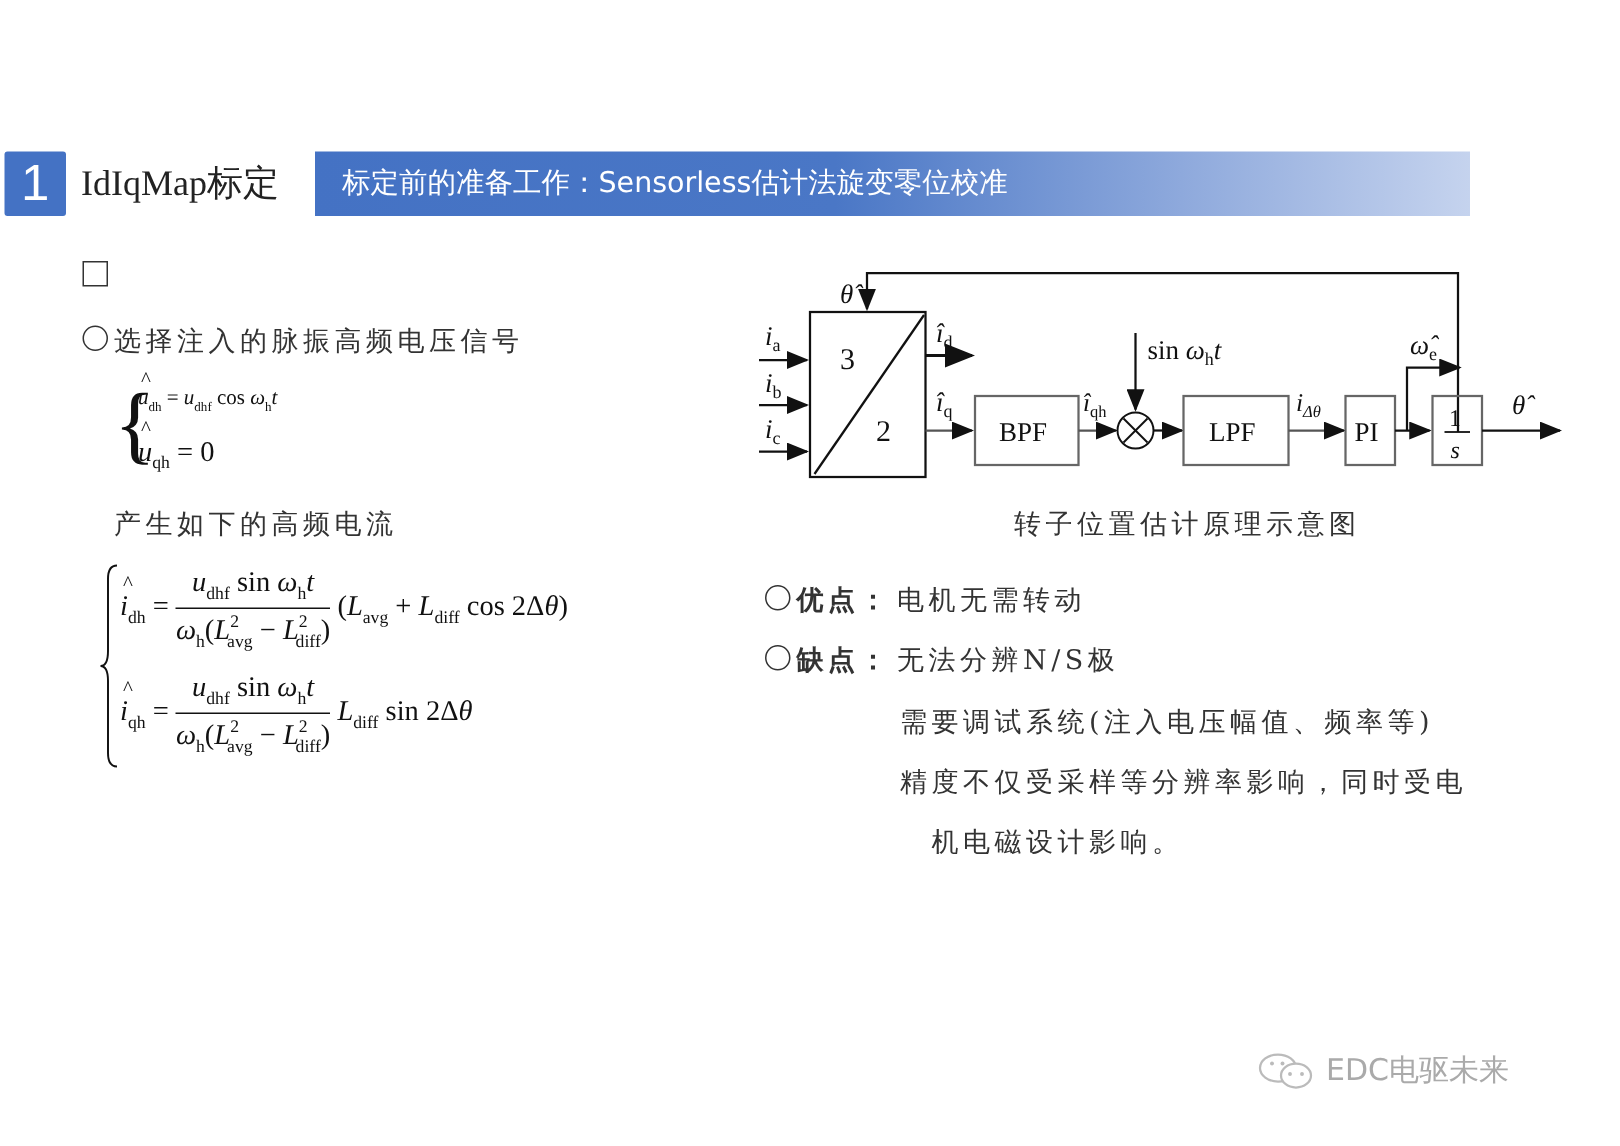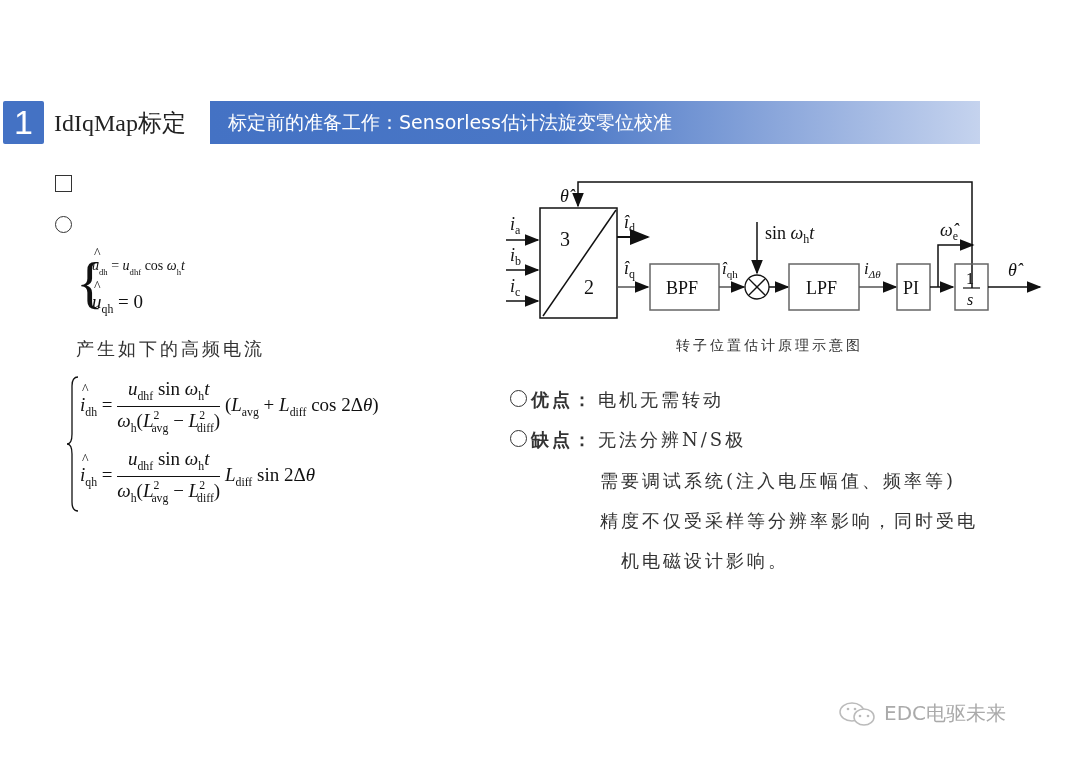--- a/index.html
+++ b/index.html
@@ -37,40 +37,40 @@
   .math i { font-style: italic; }
   .math sub { font-size: 62%; vertical-align: -5px; font-style: normal; }
   .math sup { font-size: 62%; vertical-align: 8px; }
   .hat { position: relative; display: inline-block; }
   .hat::before { content: "^"; position: absolute; left: 2px; top: -12px; font-size: 14px; font-style: normal; }
 
   .frac { display: inline-block; vertical-align: middle; text-align: center; }
   .frac .n { display: block; padding: 0 2px 2px; border-bottom: 1.2px solid #111; }
   .frac .d { display: block; padding-top: 2px; }
 
-  .caption { font-size: 14px; letter-spacing: 3px; color: #333; }
+  .caption { font-size: 18px; letter-spacing: 3px; color: #333; }
   .pro-label { font-weight: bold; }
 
   .watermark { left: 838px; top: 700px; color: #aaa; font-family: "DejaVu Sans", sans-serif; font-size: 20px; display: flex; align-items: flex-end; gap: 6px; }
 </style>
 </head>
 <body>
 
 <div class="abs num-badge">
     <span>1</span>
   </div>
 <div class="abs section-title">IdIqMap标定</div>
 <div class="abs subtitle-bar"></div>
 <div class="abs subtitle-text">标定前的准备工作：Sensorless估计法旋变零位校准</div>
 
 <div class="abs txt" style="left:55px; top:174px;">
   <span class="bullet-sq"></span>
 </div>
 <div class="abs txt" style="left:55px; top:215px;">
-  <span class="bullet-ci"></span>
+  <span class="bullet-ci"></span><span>选择注入的脉振高频电压信号</span>
 </div>
 
 <div class="abs math" style="left:76px; top:254px; font-size:58px; line-height:58px; font-weight:100;">{</div>
 <div class="abs math" style="left:92px; top:258px; font-size:14px;">
   <i class="hat">u</i><sub>dh</sub> = <i>u</i><sub>dhf</sub> <span>cos</span> <i>ω</i><sub>h</sub><i>t</i>
 </div>
 <div class="abs math" style="left:92px; top:291px; font-size:19px;">
   <i class="hat">u</i><sub>qh</sub> <span>= 0</span>
 </div>
 

